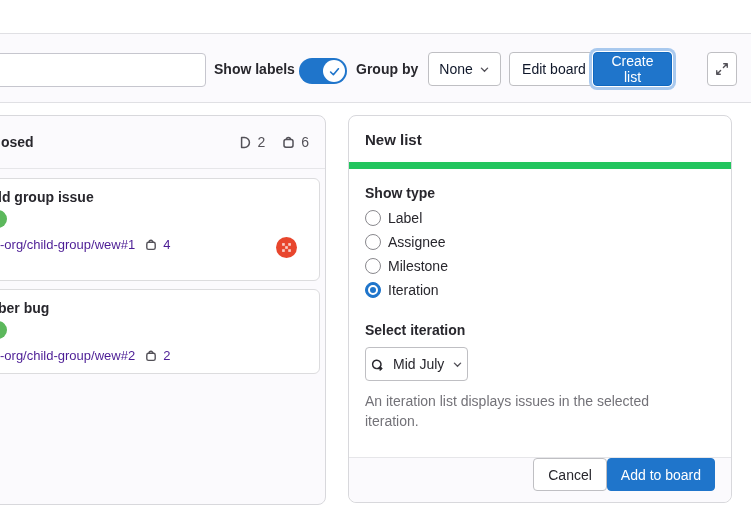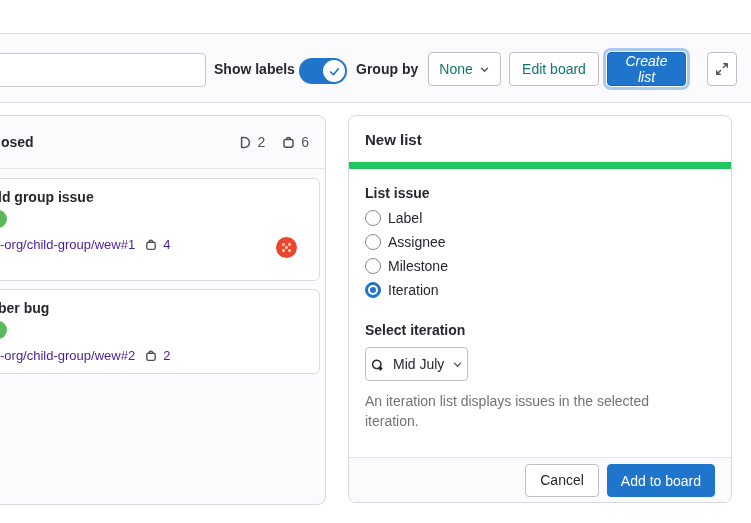--- a/index.html
+++ b/index.html
@@ -25,30 +25,29 @@
   .toggle {
     position: absolute; left: 299px; top: 24px; width: 48px; height: 26px;
     border-radius: 13px; background: #1f75cb; border: none; cursor: pointer;
   }
   .toggle .knob {
     position: absolute; top: 2px; left: 24px; width: 22px; height: 22px;
     border-radius: 50%; background: #fff; display: flex; align-items: center; justify-content: center;
   }
   .btn {
     position: absolute; top: 18px; height: 34px; border: 1px solid #bfbfc3;
-    background: #fff; border-radius: 4px; color: #0f766e;
+    background: #fff; border-radius: 4px; color: #0f172a;
     font: 14px "Liberation Sans", sans-serif; cursor: pointer;
     display: inline-flex; align-items: center; justify-content: center; gap: 6px; padding: 0 12px;
   }
   .btn-none { left: 428px; width: 73px; }
   .btn-edit { left: 509px; width: 90px; }
   .btn-create {
-    left: 607px; width: 79px; background: #1f75cb; border-color: #1068bf; color: #fff;
+    left: 593px; width: 79px; background: #1f75cb; border-color: #1068bf; color: #fff;
     box-shadow: 0 0 0 1px #fff, 0 0 0 4px #a9c9ee;
-    font-style: italic;
   }
   .btn-expand { left: 707px; width: 30px; padding: 0; color: #535158; }
   .chev { flex: 0 0 auto; }
   
   .column {
     position: absolute; left: -40px; top: 115px; width: 366px; height: 390px;
     background: #fbfafd; border: 1px solid #d8d8dc; border-radius: 8px;
   }
   .column-header {
     height: 53px; display: flex; align-items: center; justify-content: space-between;
@@ -100,21 +99,21 @@
   .select-title { font-weight: 700; margin: 24px 0 0; }
   .dropdown {
     margin-top: 9px; height: 34px; display: inline-flex; align-items: center; gap: 8px;
     border: 1px solid #bfbfc3; background: #fff; border-radius: 4px; padding: 0 4px;
     font: 14px "Liberation Sans", sans-serif; color: #28272d; cursor: pointer;
   }
   .help { margin-top: 10px; max-width: 330px; color: #737278; line-height: 20px; }
   .panel-footer {
     position: absolute; left: 0; right: 0; bottom: 0; height: 45px;
     background: #fbfafd; border-top: 1px solid #e6e6e9; border-radius: 0 0 8px 8px;
-    display: flex; align-items: center; justify-content: flex-end; gap: 8px; padding: 0 16px;
+    display: flex; align-items: flex-start; justify-content: flex-end; padding: 0 16px;
   }
   .f-btn {
     height: 33px; border: 1px solid #bfbfc3; background: #fff; border-radius: 4px;
     padding: 0 14px; font: 14px "Liberation Sans", sans-serif; color: #28272d; cursor: pointer;
   }
   .f-btn.primary { background: #1f75cb; border-color: #1f75cb; color: #fff; padding: 8px 13px; }
   svg { display: block; }
 </style>
 </head>
 <body>
@@ -234,21 +233,21 @@
         </div>
       </article>
 
     </div>
   </section>
 
   <section class="panel">
     <header class="panel-header">New list</header>
 
     <div class="panel-body">
-      <div class="group-title">List issue</div>
+      <div class="group-title">Show type</div>
 
       <label class="radio-row">
         <span class="radio"></span>
         <span>Label</span>
       </label>
       <label class="radio-row">
         <span class="radio"></span>
         <span>Assignee</span>
       </label>
       <label class="radio-row">

